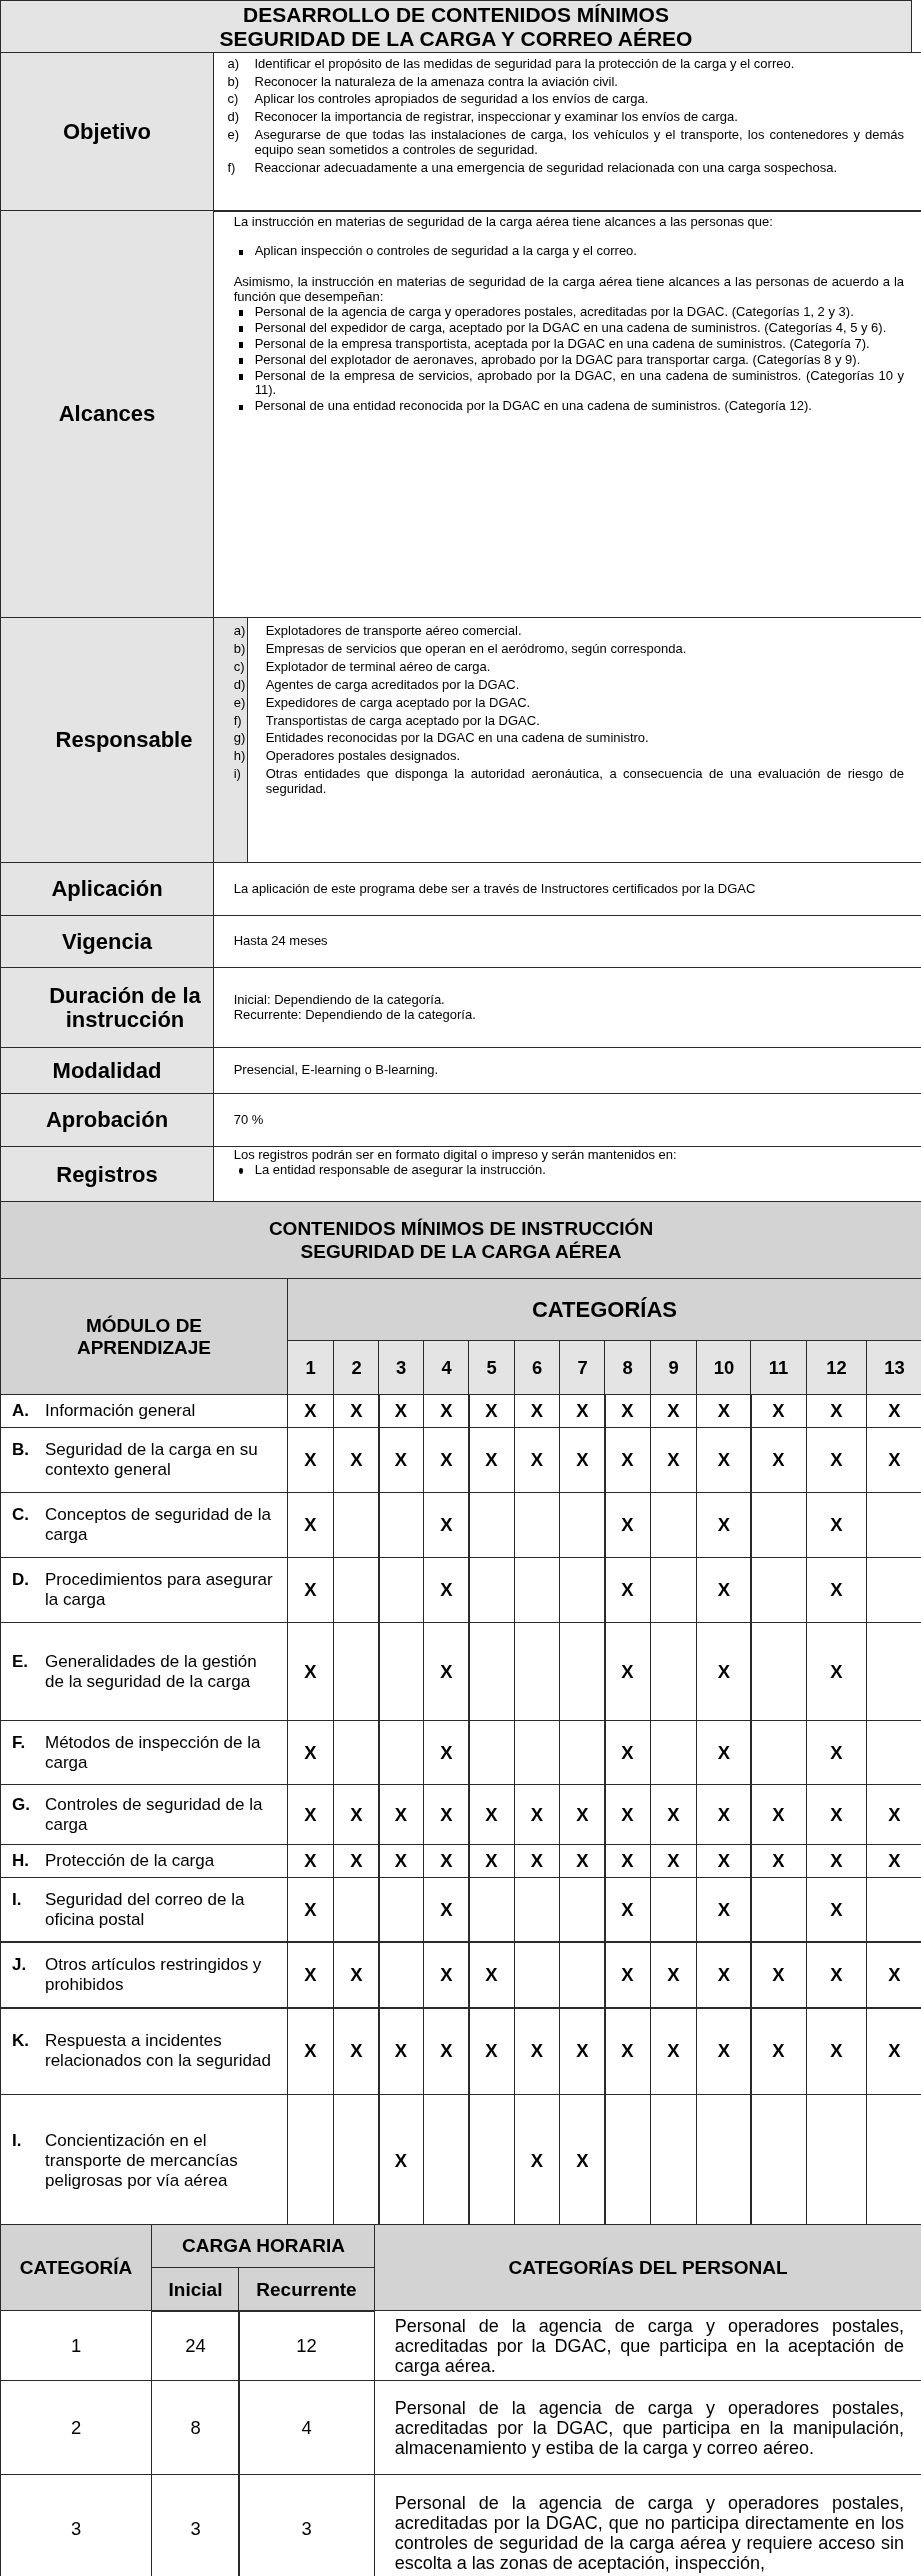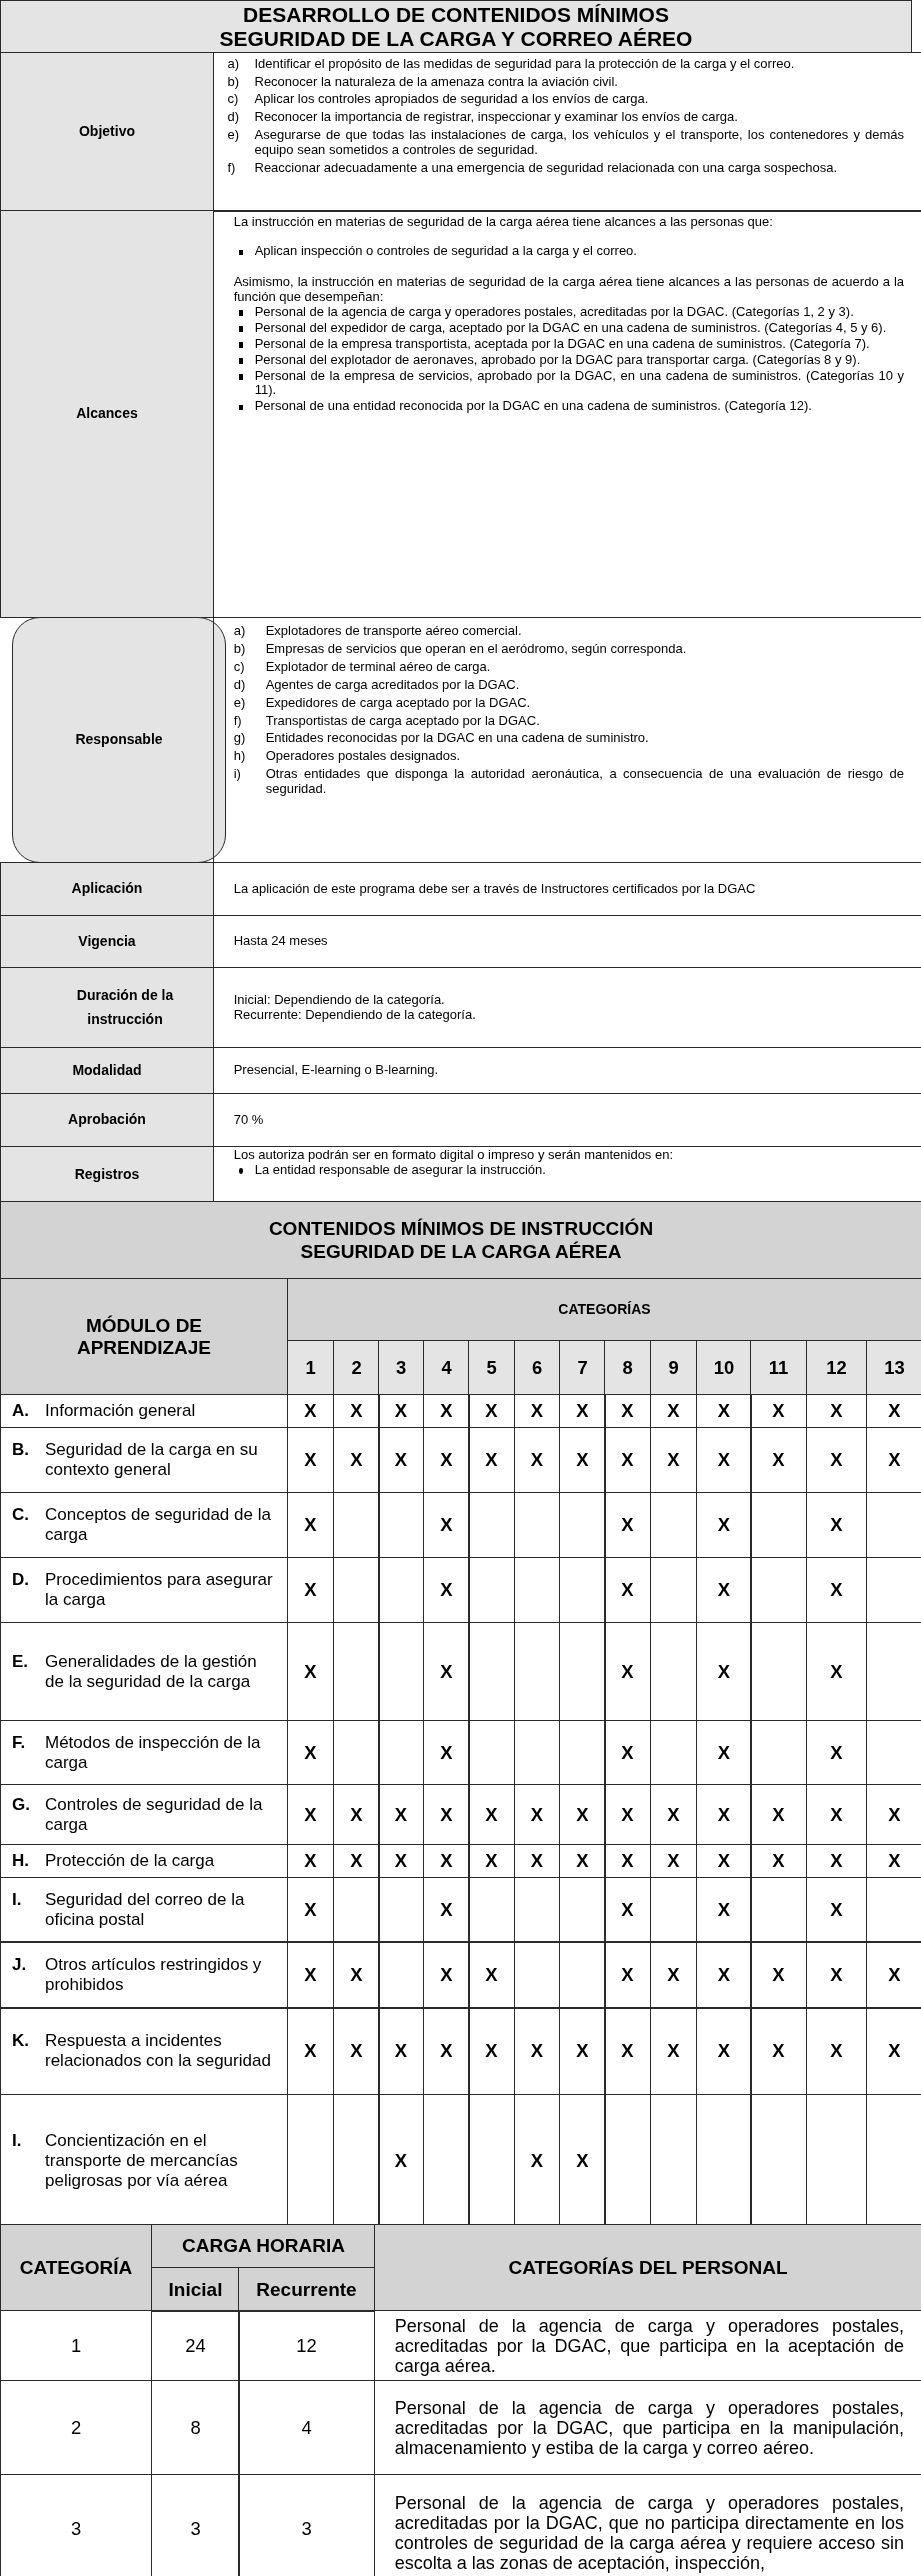--- a/index.html
+++ b/index.html
@@ -3,21 +3,21 @@
 <meta charset="utf-8">
 <style>
   * { box-sizing: border-box; margin: 0; padding: 0; }
   html, body { width: 922px; height: 2576px; overflow: hidden; background: #ffffff; }
   body { font-family: "Liberation Sans", "DejaVu Sans", sans-serif; color: #000; position: relative; }
   .cell { position: absolute; border: 1.2px solid #2a2a2a; }
   .bg-label { background: #e4e4e4; }
   .bg-head { background: #d3d3d3; }
   .bg-light { background: #e4e4e4; }
   .center { display: flex; align-items: center; justify-content: center; text-align: center; }
-  .label-text { font-weight: bold; font-size: 14px; line-height: 23.4px; }
+  .label-text { font-weight: bold; font-size: 22px; line-height: 23.4px; }
   .title-text { font-weight: bold; font-size: 21px; line-height: 23.4px; text-align: center; }
   .body-text { font-size: 13px; line-height: 14.8px; text-align: justify; }
   .list { list-style: none; }
   .list li { display: flex; margin-bottom: 1.2px; }
   .list li .marker { flex: 0 0 27px; }
   .list li .txt { flex: 1; text-align: justify; }
   .sqbullet { display: inline-block; width: 4.3px; height: 5.5px; background: #000; margin: 4.9px 0 0 4.9px; }
   .dotbullet { display: inline-block; width: 4.9px; height: 6.1px; border-radius: 50%; background: #000; margin: 4.9px 0 0 4.9px; }
   .mod-label { font-size: 17px; line-height: 20px; display: flex; }
   .mod-letter { flex: 0 0 33px; font-weight: bold; }
@@ -103,21 +103,21 @@
         <span class="marker" style="flex-basis: 21px;"><span class="sqbullet"></span></span>
         <span class="txt">Personal de la empresa de servicios, aprobado por la DGAC, en una cadena de suministros. (Categorías 10 y 11).</span>
       </li>
       <li>
         <span class="marker" style="flex-basis: 21px;"><span class="sqbullet"></span></span>
         <span class="txt">Personal de una entidad reconocida por la DGAC en una cadena de suministros. (Categoría 12).</span>
       </li>
     </ul>
 </div>
 
-<div class="cell bg-label center" style="left:12px;top:617px;width:214px;height:246px;border-radius:28px;">
+<div class="cell bg-label center" style="left:0;top:617px;width:248px;height:246px;">
   <span class="label-text">Responsable</span>
 </div>
 <div class="cell" style="left:213px;top:617px;width:709px;height:246px;padding:4.9px 17px 0 19.7px;">
   <ul class="list body-text" id="responsable-list" style="margin-top:1.2px;">
       <li style="margin-bottom: 3.1px;">
         <span class="marker" style="flex-basis: 32px;">a)</span>
         <span class="txt">Explotadores de transporte aéreo comercial.</span>
       </li>
       <li style="margin-bottom: 3.1px;">
         <span class="marker" style="flex-basis: 32px;">b)</span>
@@ -190,21 +190,21 @@
   <span class="label-text">Aprobación</span>
 </div>
 <div class="cell" style="left:213px;top:1093px;width:709px;height:54px;padding:0 17px 0 19.7px;display:flex;align-items:center;">
   <span class="body-text">70 %</span>
 </div>
 
 <div class="cell bg-label center" style="left:0;top:1146px;width:214px;height:57px;">
   <span class="label-text">Registros</span>
 </div>
 <div class="cell" style="left:213px;top:1146px;width:709px;height:57px;padding:1.2px 17px 0 19.7px;">
-  <div class="body-text">Los autoriza podrán ser en formato digital o impreso y serán mantenidos en:</div>
+  <div class="body-text">Los registros podrán ser en formato digital o impreso y serán mantenidos en:</div>
   <ul class="list body-text" id="registros-list">
       <li>
         <span class="marker" style="flex-basis: 21px;"><span class="dotbullet"></span></span>
         <span class="txt">La entidad responsable de asegurar la instrucción.</span>
       </li>
     </ul>
 </div>
 
 <div class="cell bg-head center" style="left:0;top:1201px;width:922px;height:78px;">
   <div class="title-text" style="font-size:19px;">

